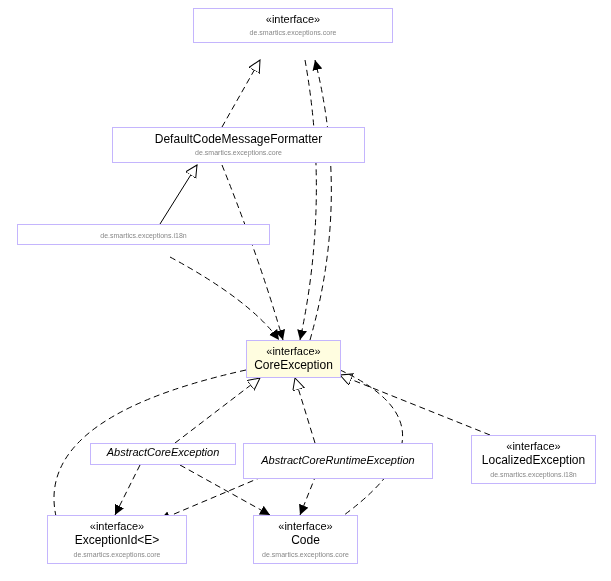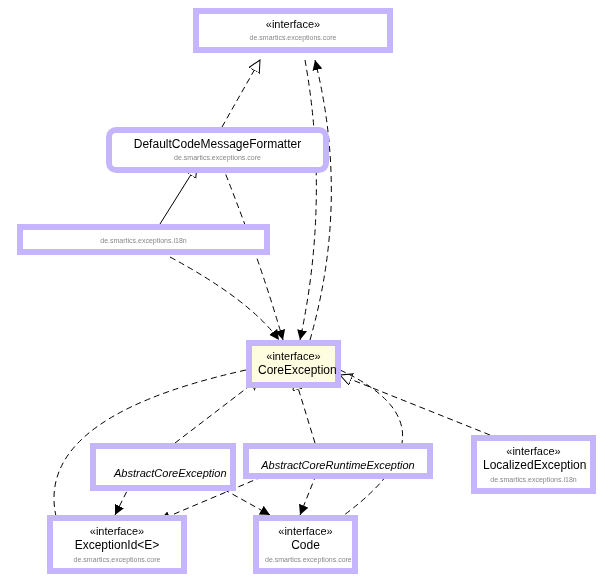--- a/index.html
+++ b/index.html
@@ -6,21 +6,21 @@
     margin: 0;
     padding: 0;
     width: 611px;
     height: 581px;
     position: relative;
     font-family: Arial, sans-serif;
     background: #fff;
   }
   .node {
     position: absolute;
-    border: 6px solid #c4b5fd;
+    border: 1px solid #c4b5fd;
     background: #fff;
     text-align: center;
     box-sizing: border-box;
     padding: 4px 6px;
     line-height: 1.2;
   }
   .node.highlight {
     background: #fffde0;
   }
   .stereo {
@@ -86,35 +86,35 @@
   <path d="M290,465 L160,520" stroke="#000" stroke-width="1" stroke-dasharray="6,4" fill="none" marker-end="url(#arrow-solid)"></path>
 
   <path d="M320,465 L300,515" stroke="#000" stroke-width="1" stroke-dasharray="6,4" fill="none" marker-end="url(#arrow-solid)"></path>
 </svg>
 
 <div class="node" style="left:193px; top:8px; width:200px;">
   <div class="stereo">«interface»</div>
   <div class="pkg">de.smartics.exceptions.core</div>
 </div>
 
-<div class="node" style="left:106px; top:127px; width:223px;border-radius:10px;">
+<div class="node" style="left:112px; top:127px; width:253px;">
   <div class="name">DefaultCodeMessageFormatter</div>
   <div class="pkg">de.smartics.exceptions.core</div>
 </div>
 
 <div class="node" style="left:17px; top:224px; width:253px;">
   <div class="pkg">de.smartics.exceptions.i18n</div>
 </div>
 
 <div class="node highlight" style="left:246px; top:340px; width:95px;">
   <div class="stereo">«interface»</div>
   <div class="name">CoreException</div>
 </div>
 
-<div class="node italic" style="left:90px; top:443px; width:146px; height:22px; padding:18px;">
+<div class="node italic" style="left:90px; top:443px; width:146px; height:22px; padding:2px;">
   <div class="name" style="font-size:11px;">AbstractCoreException</div>
 </div>
 
 <div class="node italic" style="left:243px; top:443px; width:190px; height:36px; padding:10px;">
   <div class="name" style="font-size:11px;">AbstractCoreRuntimeException</div>
 </div>
 
 <div class="node" style="left:471px; top:435px; width:125px;">
   <div class="stereo">«interface»</div>
   <div class="name">LocalizedException</div>

